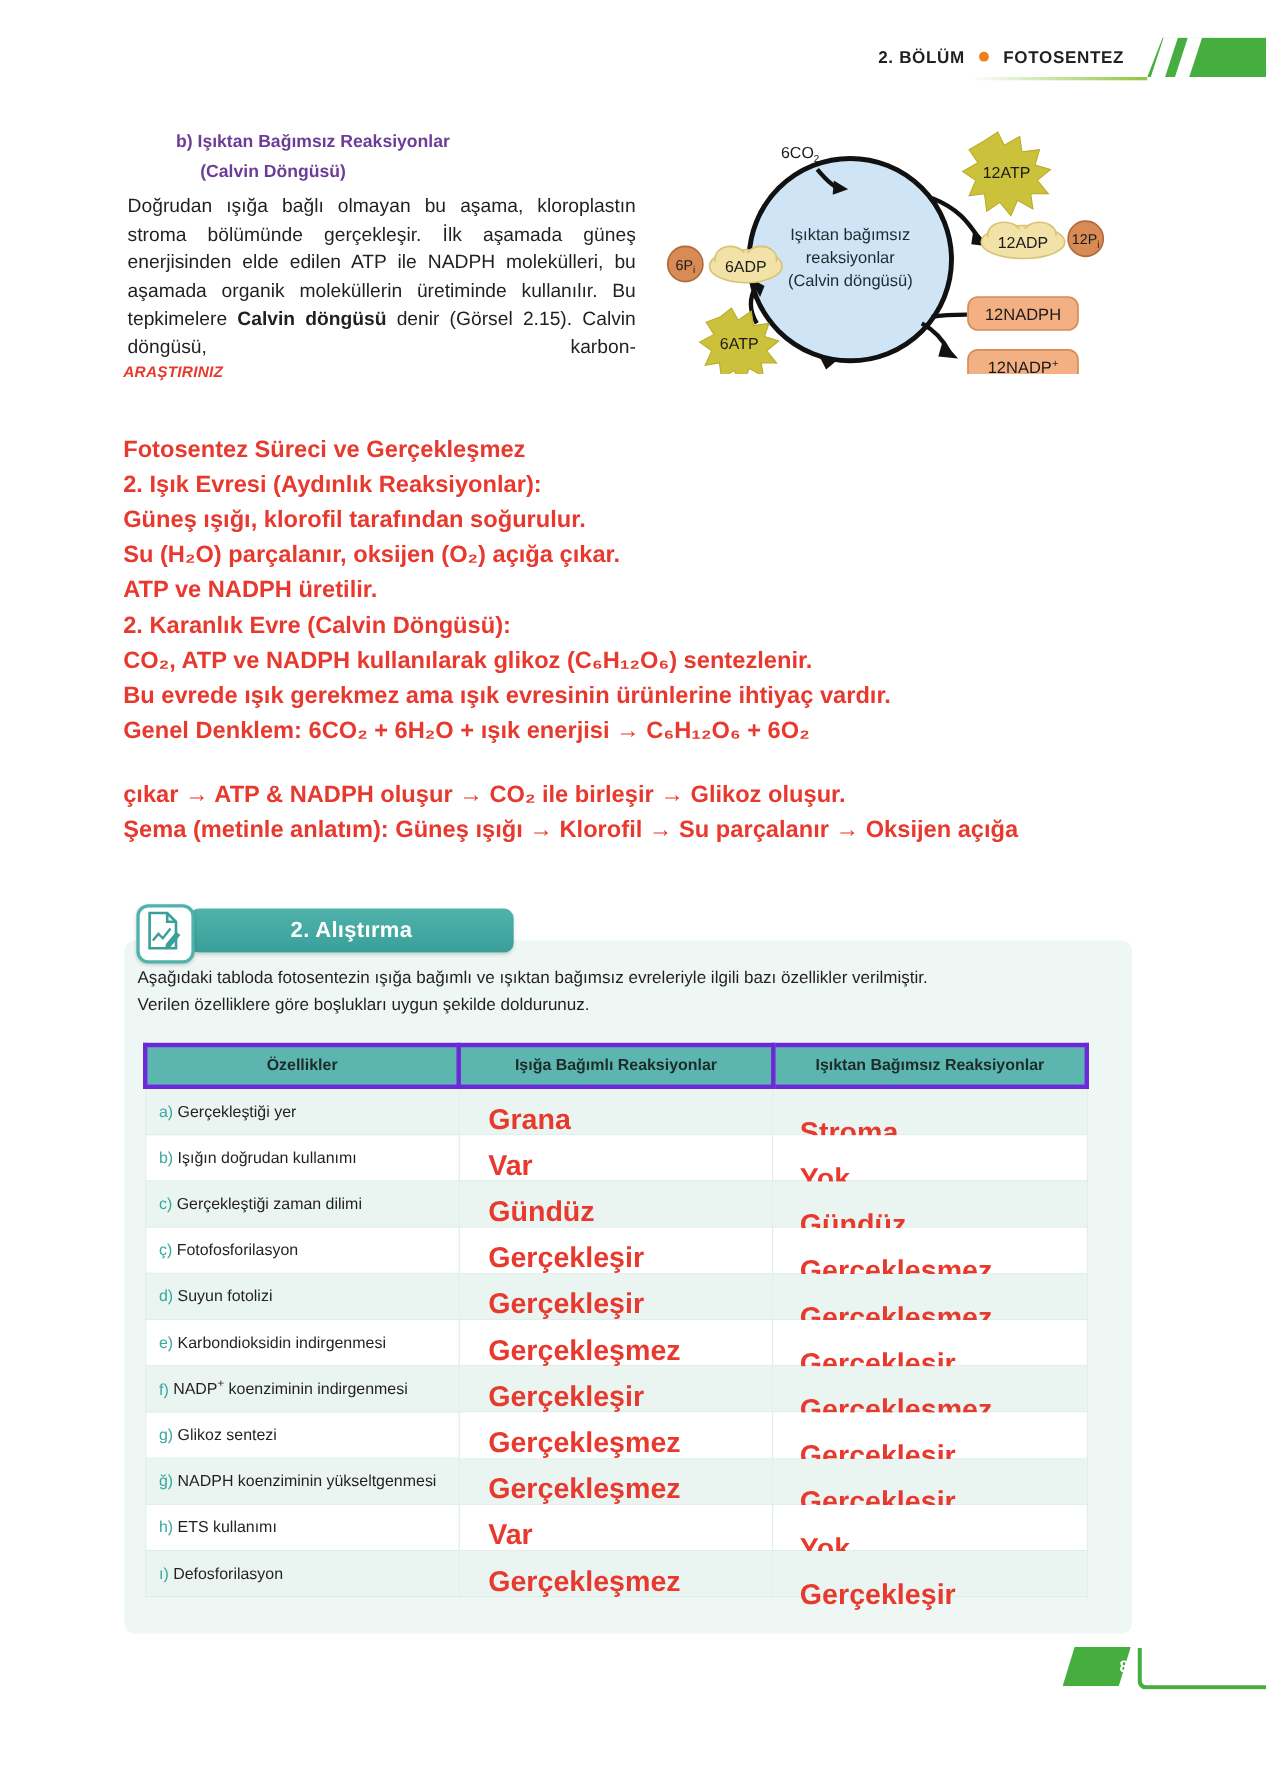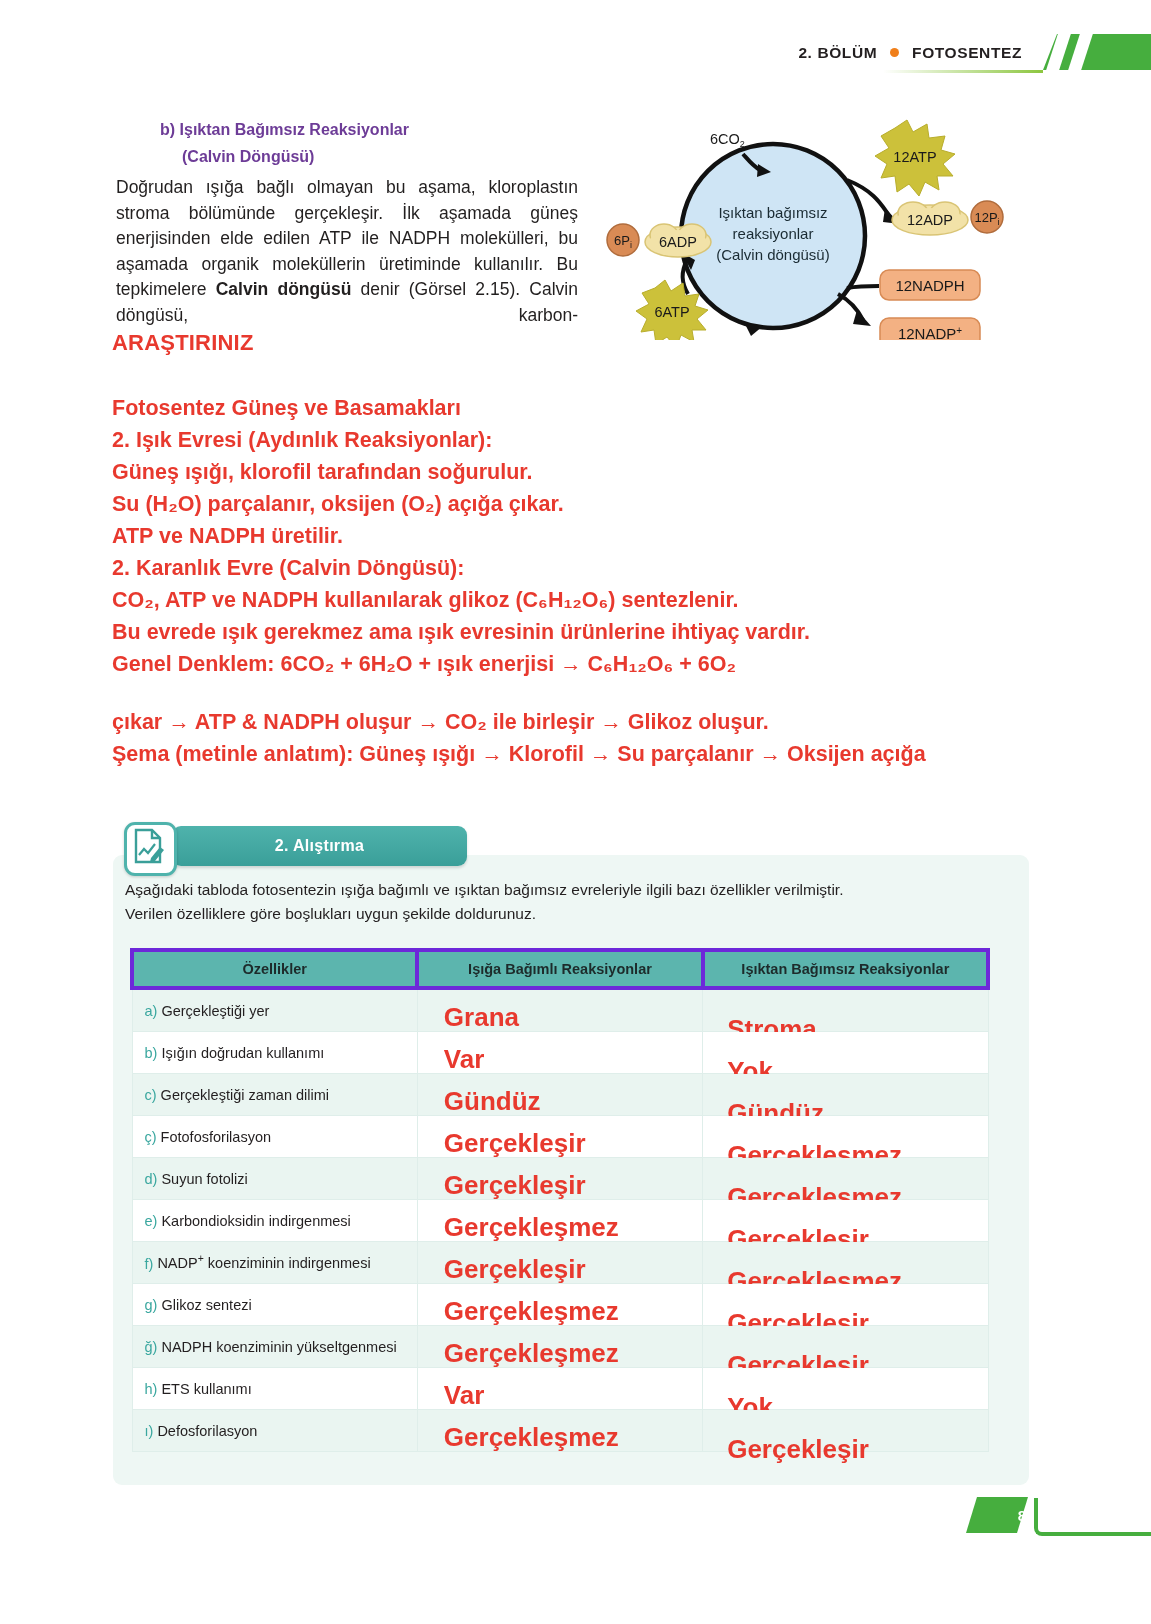--- a/index.html
+++ b/index.html
@@ -51,39 +51,39 @@
   #article-body b{font-weight:bold;}
 
   
   #diagram{position:absolute; left:595px; top:112px; width:425px; height:228px; overflow:hidden;}
 
   
   .red-blk{
     position:absolute; color:#e8392e; font-weight:bold;
     font-family:"Liberation Sans", sans-serif;
   }
-  #red-arastiriniz{left:112px; top:330px; font-size:22px; letter-spacing:.2px;}
+  #red-arastiriniz{left:112px; top:330px; font-size:14px; letter-spacing:.2px;font-style:italic;}
   #red-main{left:112px; top:392px; width:930px; font-size:21.5px; line-height:32px;}
   #red-sema{left:112px; top:706px; width:930px; font-size:21.5px; line-height:32px;}
 
   
   #exercise{
     position:absolute; left:113px; top:855px; width:916px; height:630px;
     background:#eef7f4; border-radius:9px;
   }
   #ex-tab{
     position:absolute; left:172px; top:826px; width:295px; height:40px;
     background:linear-gradient(to bottom,#4fb3ac,#3a9f99);
     border-radius:9px 9px 9px 9px;
     box-shadow:0 2px 3px rgba(0,0,0,.14);
   }
   #ex-tab-label{
     position:absolute; left:0; top:0; width:295px; height:40px;
     display:flex; align-items:center; justify-content:center;
-    color:#ffffff; font-size:16px; font-weight:bold; letter-spacing:.3px;
+    color:#ffffff; font-size:20px; font-weight:bold; letter-spacing:.3px;
   }
   #ex-icon{
     position:absolute; left:124px; top:822px; width:47px; height:48px;
     background:#ffffff; border:3px solid #4fb3ac; border-radius:11px;
     box-shadow:0 1px 3px rgba(0,0,0,.18);
   }
   #ex-intro{
     position:absolute; left:125px; top:878px; width:890px;
     font-size:15.5px; line-height:24px; color:#231f20;
   }
@@ -223,21 +223,21 @@
   <g>
     <polygon fill="#ccc13a" stroke="#b8ad2c" stroke-width="1" points="60,176 70,168 76,179 88,171 90,184 104,182 100,194 113,198 102,207 111,218 97,218 99,230 86,223 81,236 72,225 61,232 59,218 46,220 52,207 41,199 54,192 47,181"></polygon>
     <text x="77" y="205" text-anchor="middle" font-family="Liberation Sans, sans-serif" font-size="14.5" fill="#1a1a1a" id="dgatp6">6ATP</text>
   </g>
 </svg>
 </div>
 
 <div class="red-blk" id="red-arastiriniz">ARAŞTIRINIZ</div>
 
 <div class="red-blk" id="red-main">
-  <div>Fotosentez Güneş ve Basamakları</div>
+  <div>Fotosentez Süreci ve Gerçekleşmez</div>
   <div>2. Işık Evresi (Aydınlık Reaksiyonlar):</div>
   <div>Güneş ışığı, klorofil tarafından soğurulur.</div>
   <div>Su (H₂O) parçalanır, oksijen (O₂) açığa çıkar.</div>
   <div>ATP ve NADPH üretilir.</div>
   <div>2. Karanlık Evre (Calvin Döngüsü):</div>
   <div>CO₂, ATP ve NADPH kullanılarak glikoz (C₆H₁₂O₆) sentezlenir.</div>
   <div>Bu evrede ışık gerekmez ama ışık evresinin ürünlerine ihtiyaç vardır.</div>
   <div>Genel Denklem: 6CO₂ + 6H₂O + ışık enerjisi → C₆H₁₂O₆ + 6O₂</div>
 </div>
 

